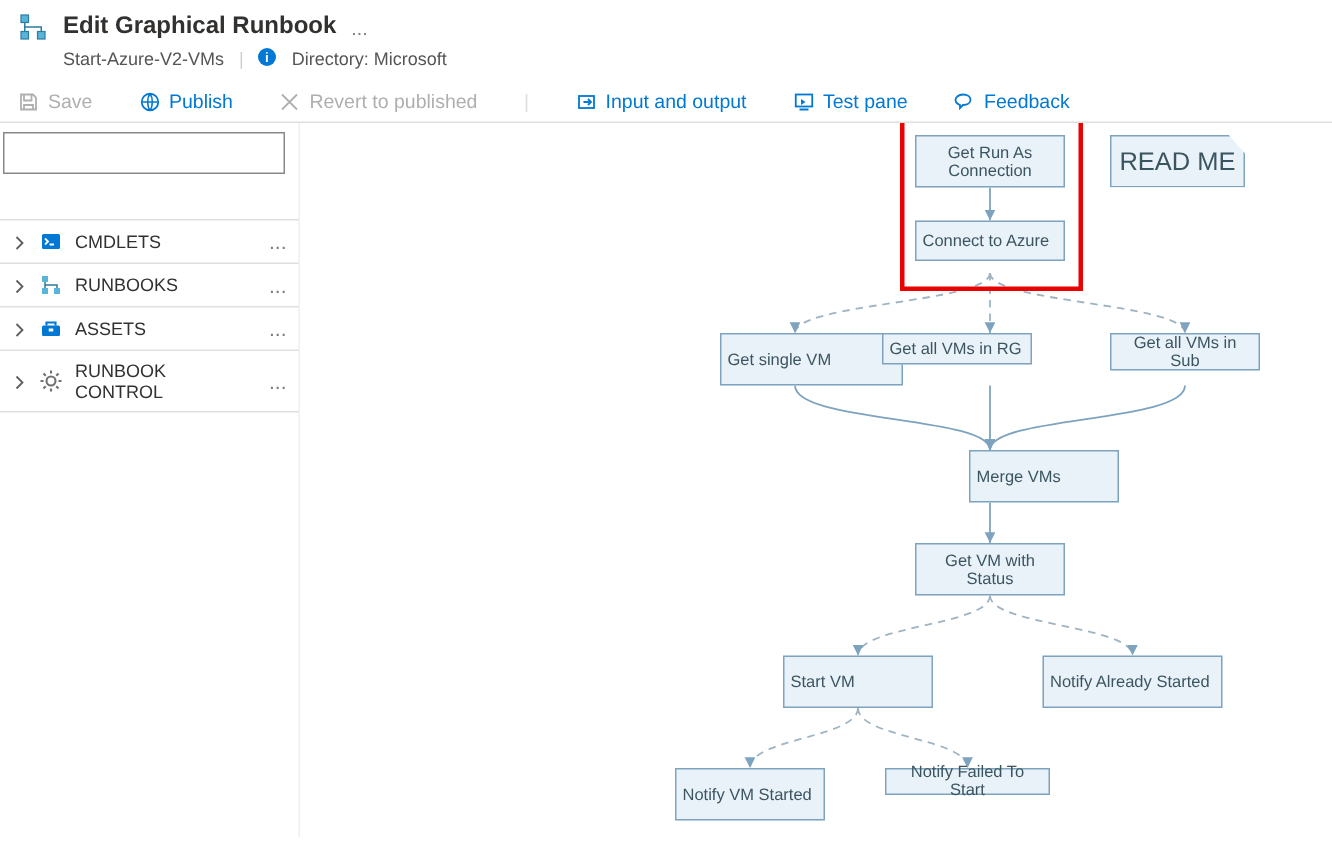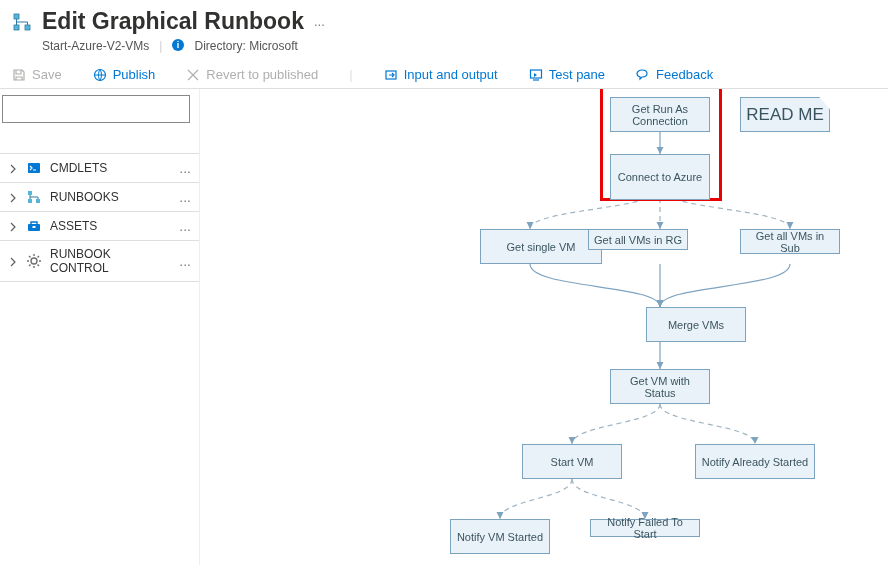--- a/index.html
+++ b/index.html
@@ -9,21 +9,21 @@
     font-size: 13px;
     color: #323130;
     background: #fff;
     width: 888px;
     height: 576px;
     overflow: hidden;
     position: relative;
   }
   .header { padding: 8px 12px 4px 12px; display:flex; align-items:center; gap:10px; }
   .header-icon { width:20px; height:20px; flex-shrink:0; }
-  .title { font-size: 23px; font-weight: 600; color:#323130; }
+  .title { font-size: 16px; font-weight: 600; color:#323130; }
   .more-dots { color:#7c7c7c; cursor:pointer; }
   .subhead { padding: 0 12px 8px 42px; display:flex; gap:10px; font-size:12px; color:#555; }
   .subhead .info-icon { width:12px; height:12px; display:inline-flex; }
   .toolbar { border-bottom:1px solid #e1dfdd; padding:6px 12px; display:flex; align-items:center; gap:31px; font-size:13px; }
   .tool { display:inline-flex; align-items:center; gap:6px; color:#0078d4; cursor:pointer; }
   .tool.disabled { color:#b0afae; }
   .tool .icn { width:14px; height:14px; display:inline-flex; }
   .main { display:flex; height: calc(576px - 100px); }
   .sidebar { width:200px; border-right:1px solid #eee; background:#fff; flex-shrink:0; position:relative;}
   .search-wrap { padding:4px 0 4px 0; }
@@ -40,21 +40,21 @@
   .cat-item .cat-icon { width:16px; height:16px; display:inline-flex; justify-content:center; align-items:center; }
   .cat-item .dots { margin-left:auto; color:#7c7c7c; font-size:14px; }
   .scrollbar-stub {
     position:absolute; top:0; right:-10px; width:8px; height:100%;
     background:#f3f2f1; border-left:1px solid #e1dfdd;
   }
   .scrollbar-thumb { position:absolute; top:2px; left:1px; width:6px; height:60px; background:#c8c6c4; border-radius:3px; }
   .canvas { flex:1; position:relative; overflow:hidden; background:#fff; }
   .node {
     position:absolute; background:#eaf2f9; border:1px solid #7ea3bf;
-    display:flex; align-items:center; justify-content:center; text-align:center;
+    display:flex; align-items:center; text-align:center;
     font-size:11px; color:#3b5560; padding:4px;
   }
   .redbox { position:absolute; border:3px solid #e80202; }
   .readme {
     position:absolute; background:#eaf2f9; border:1px solid #7ea3bf;
     font-size:17px; color:#3b5560; display:flex; align-items:center; justify-content:center;
     clip-path: polygon(0 0, 88% 0, 100% 35%, 100% 100%, 0 100%);
   }
   svg.conn { position:absolute; overflow:visible; pointer-events:none; }
   .arrowhead { fill:#7ea3bf; }
@@ -247,21 +247,21 @@
     </svg>
 
     <div class="redbox" style="left:400px; top:-10px; width:122px; height:122px;"></div>
 
     <div class="node" style="left:410px; top:8px; width:100px; height:35px;">
       <span>Get Run As Connection</span>
     </div>
     <div class="readme" style="left:540px; top:8px; width:90px; height:35px;">
       <span>READ ME</span>
     </div>
-    <div class="node" style="left:410px; top:65px; width:100px; height:46px;">
+    <div class="node" style="left:410px; top:65px; width:100px; height:27px;">
       <span>Connect to Azure</span>
     </div>
 
     <div class="node" style="left:280px; top:140px; width:122px; height:35px;">
       <span>Get single VM</span>
     </div>
     <div class="node" style="left:388px; top:140px; width:100px; height:21px;">
       <span>Get all VMs in RG</span>
     </div>
     <div class="node" style="left:540px; top:140px; width:100px; height:25px;">

